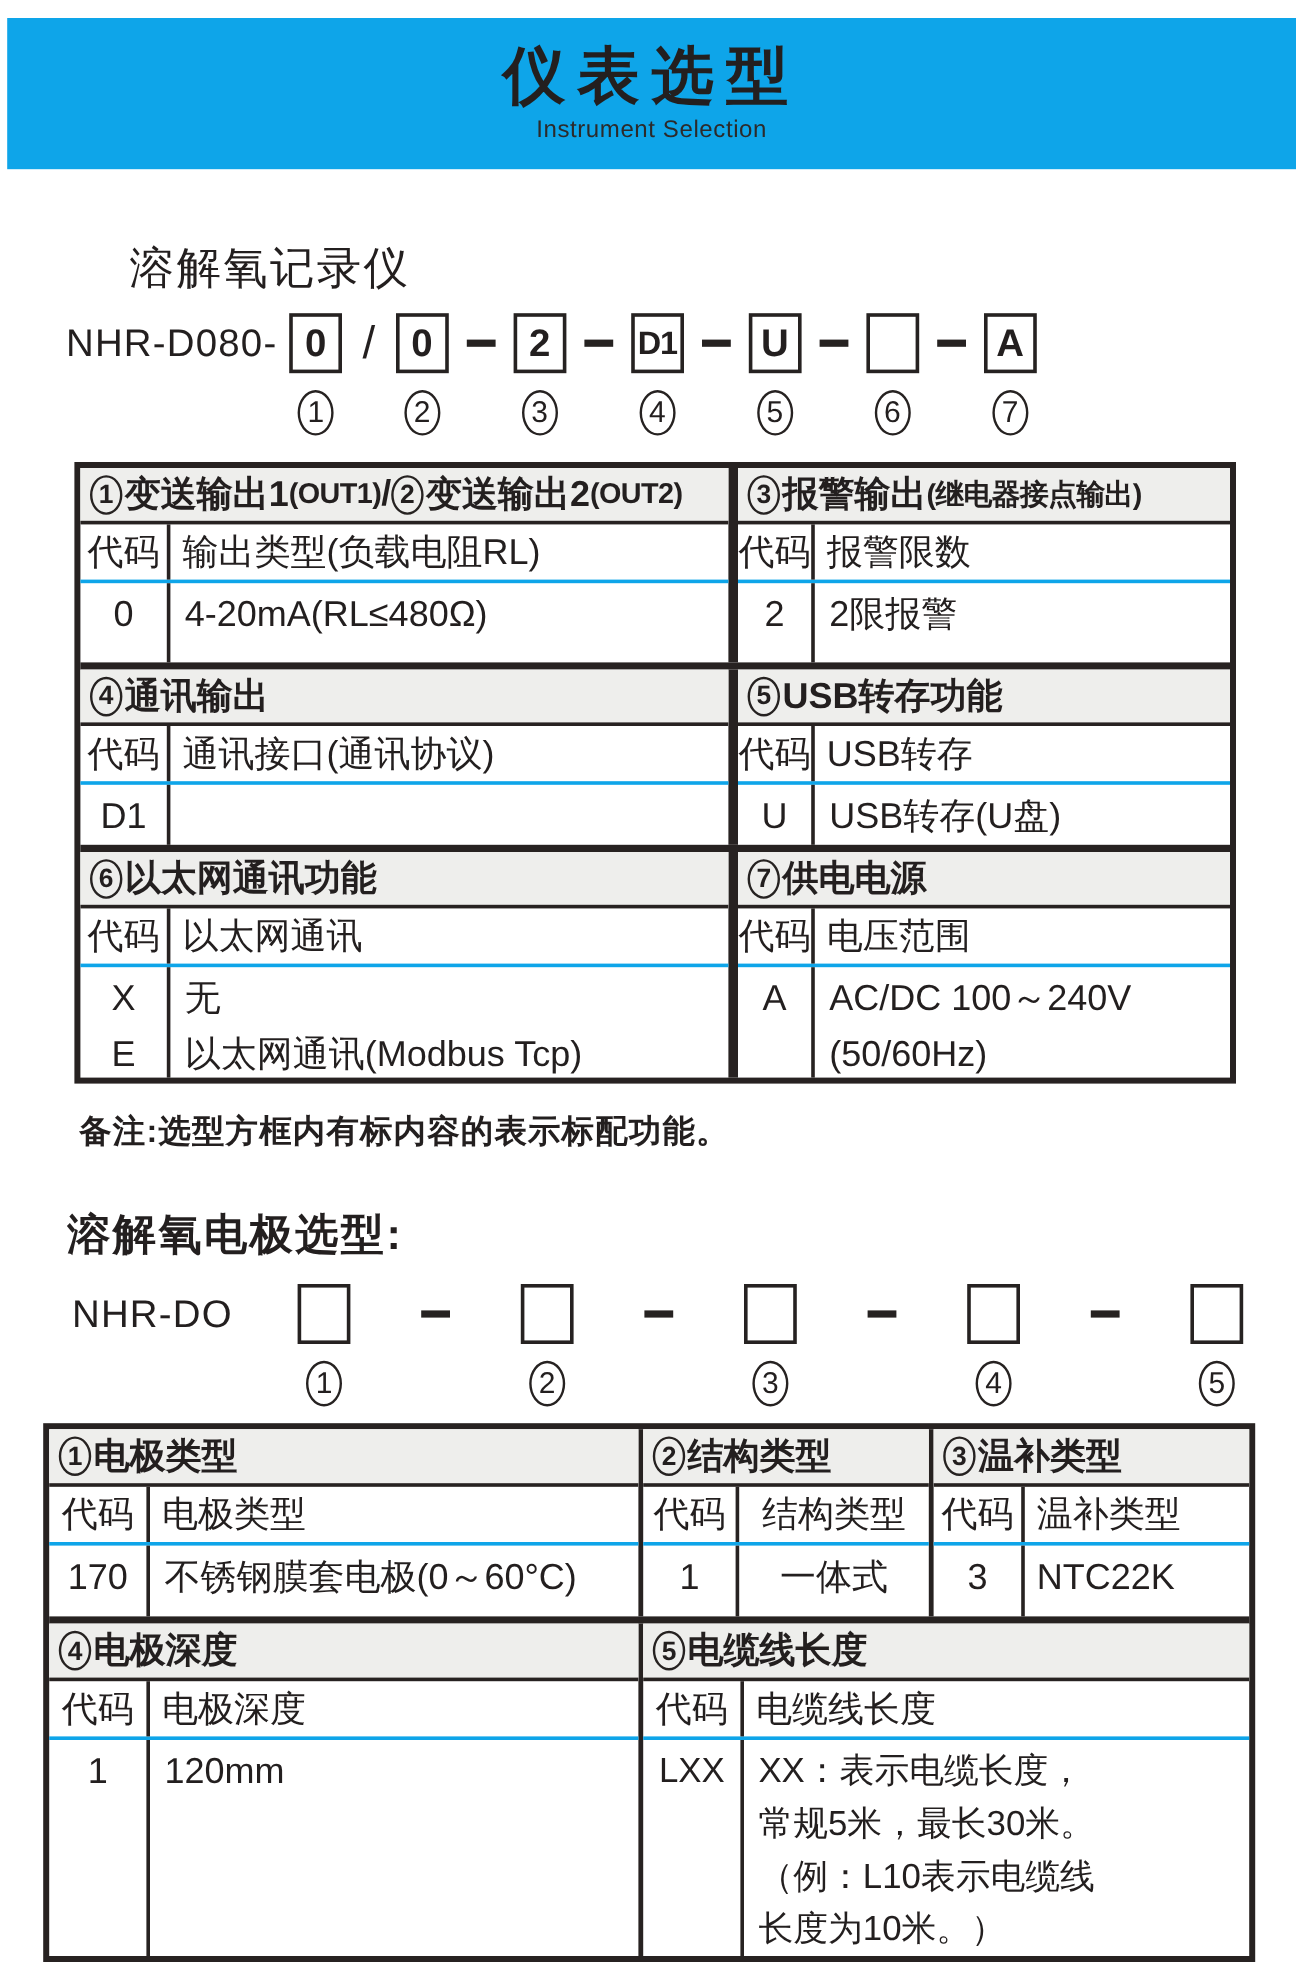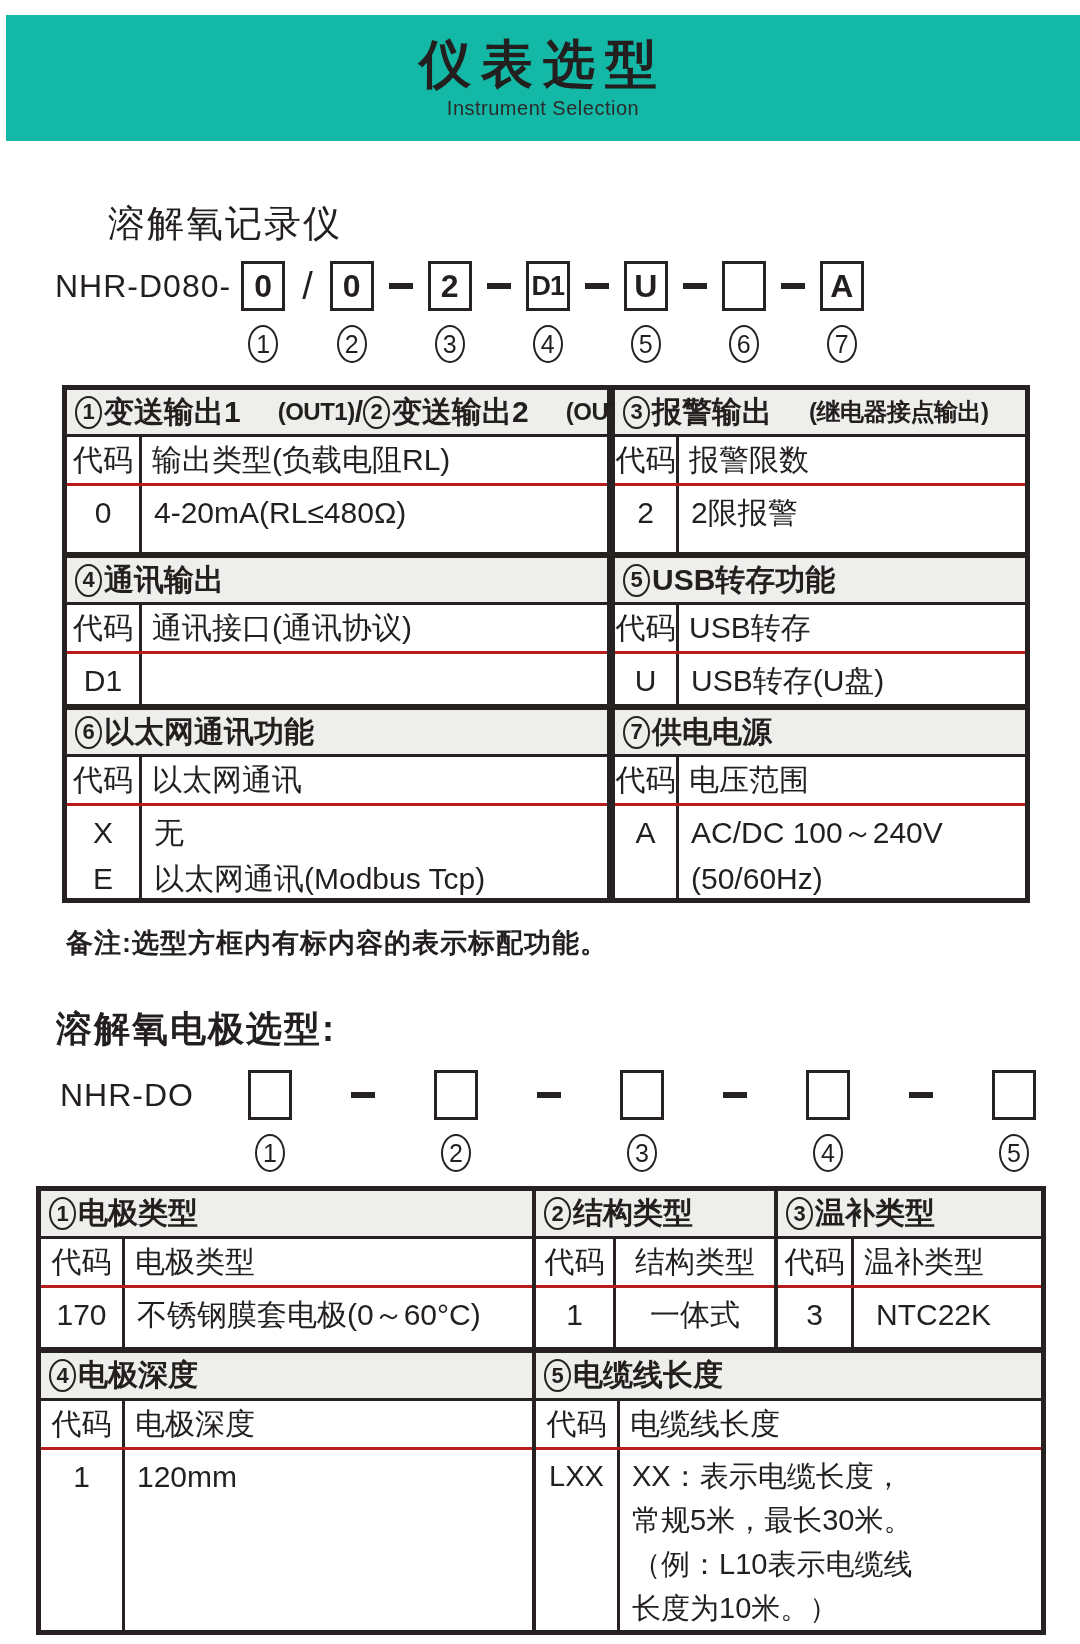--- a/index.html
+++ b/index.html
@@ -4,21 +4,21 @@
 <style>
   * { margin:0; padding:0; box-sizing:border-box; }
   html,body { background:#ffffff; }
   body {
     width:1080px; height:1644px; position:relative; overflow:hidden;
     font-family:"Liberation Sans","DejaVu Sans",sans-serif;
     color:#231f1f;
   }
   
   .banner {
-    margin:15px 0 0 6px; height:126px; background:#14b8a6;
+    margin:15px 0 0 6px; height:126px; background:#0ea5e9;
     display:flex; flex-direction:column; align-items:center; justify-content:center;
   }
   .banner-title { font-size:52px; font-weight:bold; letter-spacing:10px; line-height:1.1; }
   .banner-sub { font-size:20px; color:#2c2a2a; margin-top:4px; letter-spacing:0.5px; }
 
   
   .h-recorder { margin:58px 0 0 108px; font-size:37px; font-weight:500; letter-spacing:2px; }
   .h-electrode { margin:44px 0 0 56px; font-size:36px; font-weight:bold; letter-spacing:2px; }
   .note { margin:22px 0 0 66px; font-size:27px; font-weight:bold; letter-spacing:1px; }
 
@@ -45,22 +45,22 @@
   .sec-h {
     background:#eeeeec; border-bottom:3px solid #272221;
     display:flex; align-items:center; padding-left:8px;
     font-weight:bold; font-size:30px; white-space:nowrap;
   }
   .sec-h .circ {
     width:27px; height:33px; border:2px solid #262221; border-radius:50%;
     display:inline-flex; align-items:center; justify-content:center;
     font-size:22px; font-weight:bold; flex:0 0 auto; margin-right:2px;
   }
-  .sec-h .hsub { font-size:24px; font-weight:bold; letter-spacing:-0.5px;margin-left:37px; }
-  .crow { display:flex; border-bottom:3px solid #b91c1c; }
+  .sec-h .hsub { font-size:24px; font-weight:bold; letter-spacing:-0.5px; }
+  .crow { display:flex; border-bottom:3px solid #0ea5e9; }
   .cc {
     border-right:3px solid #272221; display:flex; align-items:center; justify-content:center;
     font-size:30px; flex:0 0 auto;
   }
   .cd { flex:1; display:flex; align-items:center; padding-left:10px; font-size:30px; white-space:nowrap;border-radius:17px; }
   .darea { display:flex; }
   .darea .ccol {
     border-right:3px solid #272221; flex:0 0 auto;
     display:flex; flex-direction:column; align-items:center; padding-top:4px;
   }
@@ -95,21 +95,21 @@
   .t2-s2 { width:242px; }
   .t2-s1 .cc, .t2-s1 .ccol { width:84px; }
   .t2-s2 .cc, .t2-s2 .ccol { width:80px; }
   .t2-s3 .cc, .t2-s3 .ccol { width:76px; }
   .t2-b2 .cc, .t2-b2 .ccol { width:84px; }
   .t2-top .darea { height:59px; }
   .t2-bot .darea { height:180px; }
   .t2-s2 .cd, .t2-s2 .dcol { padding-left:0; }
   .t2-s2 .cd { justify-content:center; }
   .t2-s2 .dline { text-align:center; }
-  .t2-s3 .dcol { padding-left:22px; }
+  .t2-s3 .dcol { padding-left:10px; }
   .lxx-line { font-size:29px; line-height:44px; white-space:nowrap; }
 </style>
 </head>
 <body>
 
 <div class="banner">
   <div class="banner-title">仪表选型</div>
   <div class="banner-sub">Instrument Selection</div>
 </div>
 

